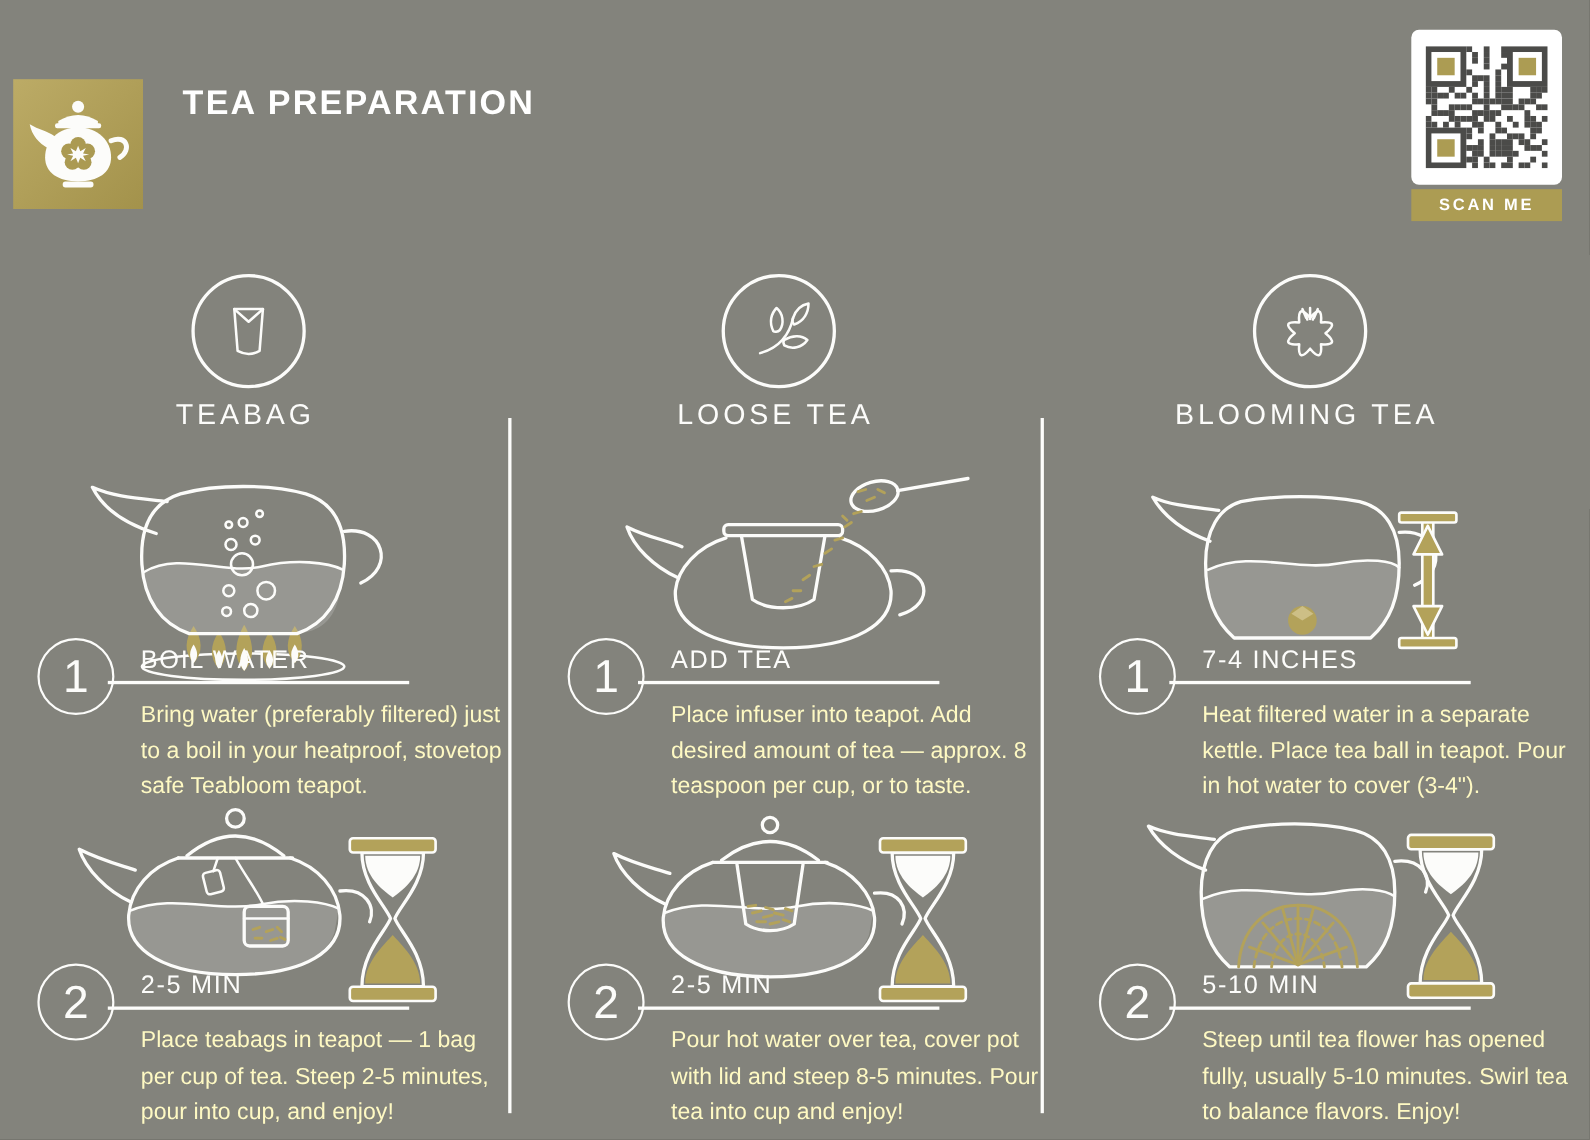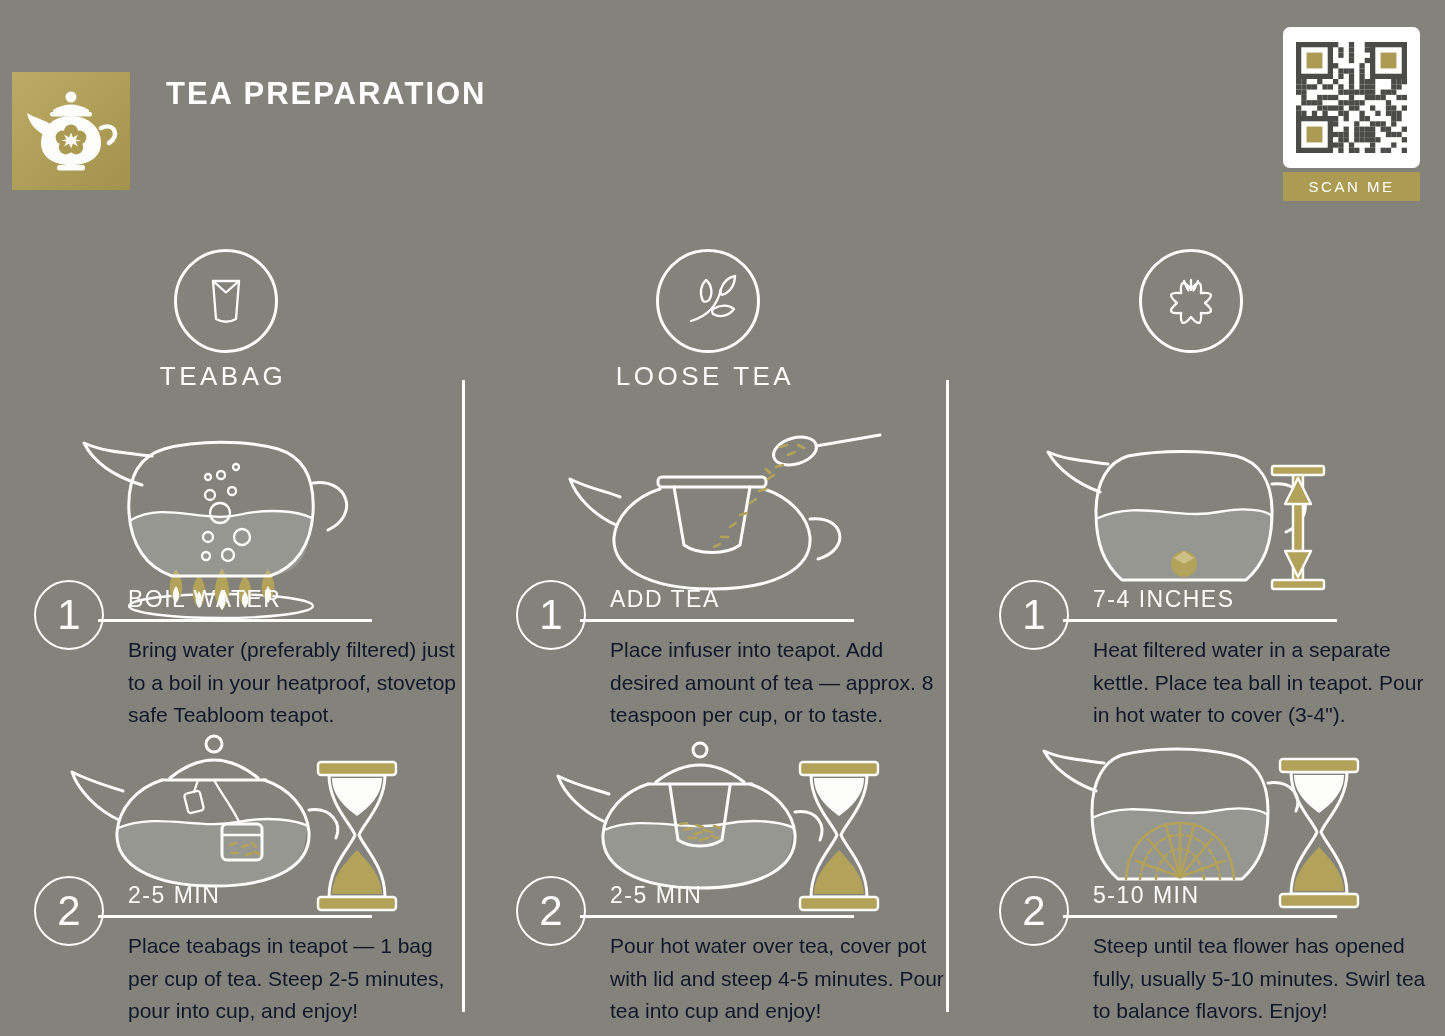--- a/index.html
+++ b/index.html
@@ -7,42 +7,42 @@
           font-family:"Liberation Sans",sans-serif;}
   
   .logo{position:absolute;left:12px;top:72px;width:118px;height:118px;
         background:linear-gradient(135deg,#bcab66,#a3924b);display:flex;align-items:center;justify-content:center;}
   .header-text{position:absolute;left:166px;top:76px;color:#ffffff;}
   .h1a{font-size:31px;font-weight:bold;letter-spacing:2px;}
   .h1b{font-size:64px;font-weight:100;letter-spacing:8px;line-height:1;margin-top:9px;}
   .qr-box{position:absolute;left:1283px;top:27px;width:137px;height:141px;background:#ffffff;
           border-radius:7px;display:flex;align-items:center;justify-content:center;}
   .scanme{position:absolute;left:1283px;top:172px;width:137px;height:29px;background:#ac9c53;
-          color:#fff;font-weight:normal;font-size:15px;letter-spacing:2.5px;
+          color:#fff;font-weight:bold;font-size:15px;letter-spacing:2.5px;
           display:flex;align-items:center;justify-content:center;}
   
   .cat-circle{position:absolute;top:249px;width:98px;height:98px;border:3px solid #fcfcfa;
               border-radius:50%;display:flex;align-items:center;justify-content:center;}
   .cc1{left:174px;} .cc2{left:656px;} .cc3{left:1139px;}
   .cat-title{position:absolute;top:361px;width:410px;text-align:center;color:#fcfcfa;
              font-size:26px;letter-spacing:3.5px;}
   .ct1{left:18px;} .ct2{left:500px;} .ct3{left:983px;}
   .divider{position:absolute;top:380px;width:2.5px;height:632px;background:#fdfdfb;}
   .dv1{left:462px;} .dv2{left:946px;}
   
   .ill{position:absolute;}
   
   .step{position:absolute;width:345px;}
   .num{position:absolute;left:0;top:2px;width:66px;height:66px;border:2.5px solid #fcfcfa;
        border-radius:50%;color:#fcfcfa;font-size:42px;font-weight:300;
        display:flex;align-items:center;justify-content:center;}
   .rule{position:absolute;left:64px;top:41px;width:274px;height:2.5px;background:#fdfdfb;}
   .s-title{position:absolute;left:94px;top:8px;color:#fcfcfa;font-weight:normal;
            font-size:23px;letter-spacing:1.5px;white-space:nowrap;}
-  .s-desc{position:absolute;left:94px;top:56px;width:338px;color:#0f172a;
+  .s-desc{position:absolute;left:94px;top:56px;width:338px;color:#fef9c3;
           font-size:21px;line-height:1.55;}
   .sp11{left:34px;top:578px;} .sp12{left:34px;top:874px;}
   .sp21{left:516px;top:578px;} .sp22{left:516px;top:874px;}
   .sp31{left:999px;top:578px;} .sp32{left:999px;top:874px;}
   
   svg .w{fill:none;stroke:#fcfcfa;stroke-width:3;stroke-linecap:round;stroke-linejoin:round;}
   svg .w2{fill:none;stroke:#fcfcfa;stroke-width:2.3;stroke-linecap:round;stroke-linejoin:round;}
   svg .wf{fill:#fcfcfa;}
   svg .wa{fill:rgba(255,255,255,0.17);}
   svg .g{fill:none;stroke:#b3a25a;stroke-width:2.6;stroke-linecap:round;}
@@ -258,20 +258,21 @@
     </svg>
   </div>
   <div class="cat-circle cc3">
     <svg width="56" height="56" viewBox="0 0 56 56">
       <path class="w2" d="M42,30 Q55.7,41.5 37.9,39.9 Q39.5,57.7 28,44 Q16.5,57.7 18.1,39.9 Q0.3,41.5 14,30 Q0.3,18.5 18.1,20.1 Q16.5,2.3 28,16 Q39.5,2.3 37.9,20.1 Q55.7,18.5 42,30 Z"></path>
       <path class="w2" d="M28,17 L28,7 M24.5,16 L21,8 M31.5,16 L35,8 M25.5,17.5 L24,13 M30.5,17.5 L32,13"></path>
     </svg>
   </div>
   <div class="cat-title ct1">TEABAG</div>
   <div class="cat-title ct2">LOOSE TEA</div>
+  <div class="cat-title ct3">BLOOMING TEA</div>
 
   <div class="divider dv1"></div>
   <div class="divider dv2"></div>
 
   <svg class="ill" style="left:58px;top:425px" width="330" height="200" viewBox="0 0 330 200">
     <ellipse class="w2" cx="163" cy="181" rx="92" ry="12"></ellipse>
     <g>
       <g transform="translate(118,178)">
           <path class="gf" d="M0,0 C-9,-10 -8,-22 0,-34 C8,-22 9,-10 0,0"></path>
           <path class="wf" d="M0,0 C-4.5,-5 -4,-11 0,-17 C4,-11 4.5,-5 0,0"></path>
@@ -464,21 +465,21 @@
   <div class="step sp21">
     <div class="num">1</div>
     <div class="rule"></div>
     <div class="s-title">ADD TEA</div>
     <div class="s-desc">Place infuser into teapot. Add desired amount of tea — approx. 8 teaspoon per cup, or to taste.</div>
   </div>
   <div class="step sp22">
     <div class="num">2</div>
     <div class="rule"></div>
     <div class="s-title">2-5 MIN</div>
-    <div class="s-desc">Pour hot water over tea, cover pot with lid and steep 4-5 minutes. Pour tea into cup and enjoy!</div>
+    <div class="s-desc">Pour hot water over tea, cover pot with lid and steep 8-5 minutes. Pour tea into cup and enjoy!</div>
   </div>
   <div class="step sp31">
     <div class="num">1</div>
     <div class="rule"></div>
     <div class="s-title">7-4 INCHES</div>
     <div class="s-desc">Heat filtered water in a separate kettle. Place tea ball in teapot. Pour in hot water to cover (3-4").</div>
   </div>
   <div class="step sp32">
     <div class="num">2</div>
     <div class="rule"></div>

